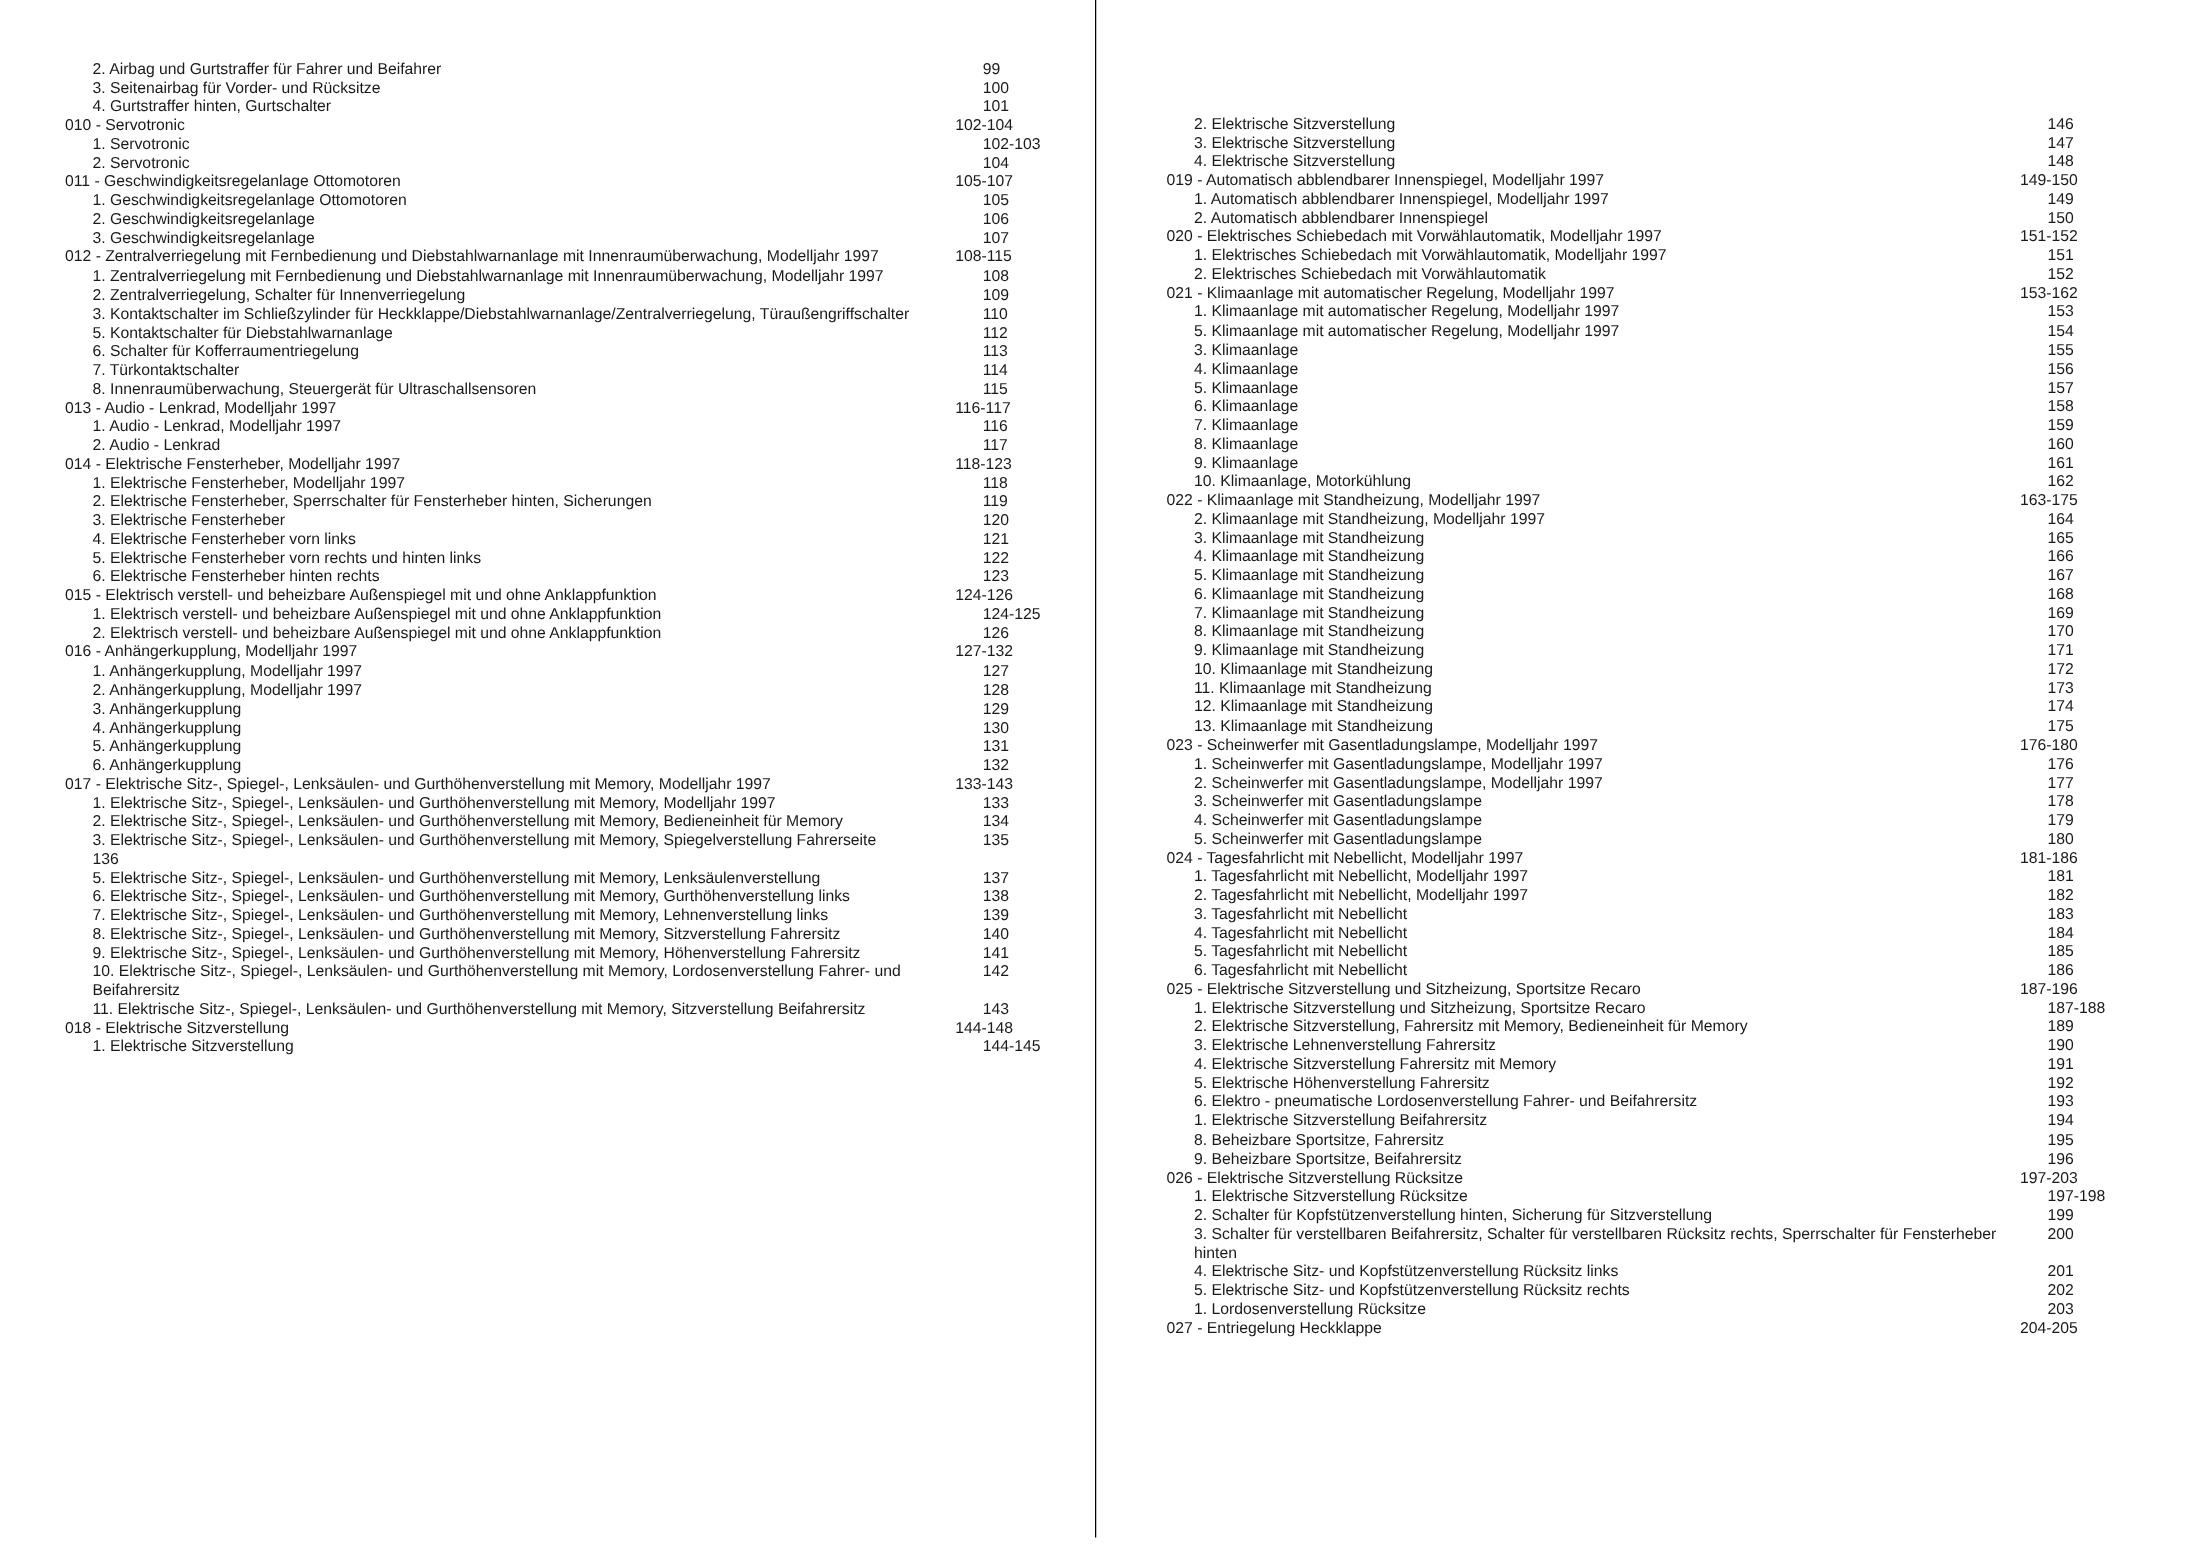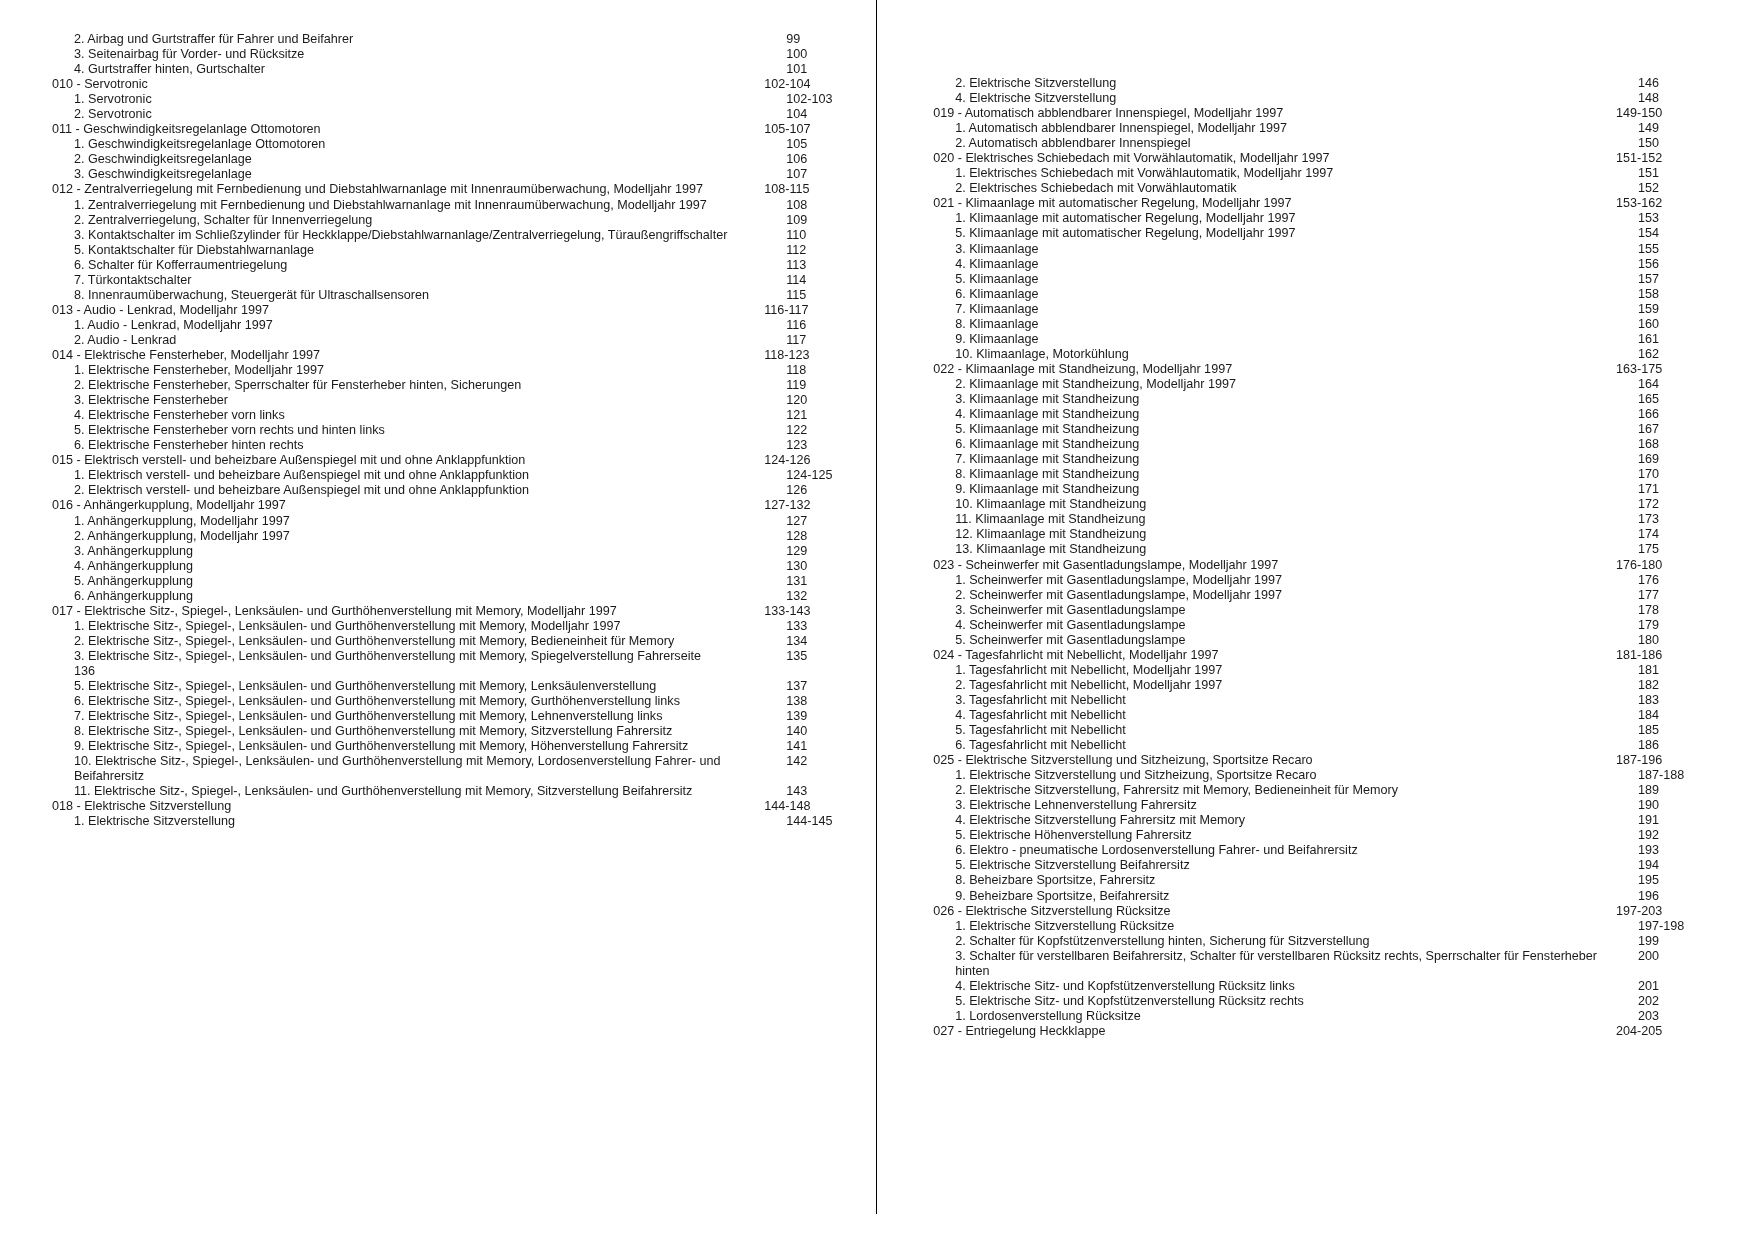--- a/index.html
+++ b/index.html
@@ -14,21 +14,21 @@
     color: #1a1a1a;
     position: relative;
     overflow: hidden;
   }
   .page {
     position: absolute;
     left: 0; top: 0;
     width: 1754px;
     height: 1240px;
     box-sizing: border-box;
-    padding: 32px 52px 20px 52px;
+    padding: 48px 52px 20px 52px;
     display: flex;
     flex-direction: row;
   }
   .column {
     box-sizing: border-box;
     position: relative;
   }
   .col-left {
     width: 840px;
     padding-right: 26px;
@@ -279,20 +279,24 @@
         <div class="toc-page">144-145</div>
       </div>
     </div>
   <div class="divider"></div>
   <div class="column col-right" id="col-right">
       <div class="toc-row lvl-1">
         <div class="toc-label">2. Elektrische Sitzverstellung</div>
         <div class="toc-page">146</div>
       </div>
       <div class="toc-row lvl-1">
+        <div class="toc-label">3. Elektrische Sitzverstellung</div>
+        <div class="toc-page">147</div>
+      </div>
+      <div class="toc-row lvl-1">
         <div class="toc-label">4. Elektrische Sitzverstellung</div>
         <div class="toc-page">148</div>
       </div>
       <div class="toc-row lvl-0">
         <div class="toc-label">019 - Automatisch abblendbarer Innenspiegel, Modelljahr 1997</div>
         <div class="toc-page">149-150</div>
       </div>
       <div class="toc-row lvl-1">
         <div class="toc-label">1. Automatisch abblendbarer Innenspiegel, Modelljahr 1997</div>
         <div class="toc-page">149</div>
@@ -483,21 +487,21 @@
       </div>
       <div class="toc-row lvl-1">
         <div class="toc-label">5. Elektrische Höhenverstellung Fahrersitz</div>
         <div class="toc-page">192</div>
       </div>
       <div class="toc-row lvl-1">
         <div class="toc-label">6. Elektro - pneumatische Lordosenverstellung Fahrer- und Beifahrersitz</div>
         <div class="toc-page">193</div>
       </div>
       <div class="toc-row lvl-1">
-        <div class="toc-label">5. Elektrische Sitzverstellung Beifahrersitz</div>
+        <div class="toc-label">1. Elektrische Sitzverstellung Beifahrersitz</div>
         <div class="toc-page">194</div>
       </div>
       <div class="toc-row lvl-1">
         <div class="toc-label">8. Beheizbare Sportsitze, Fahrersitz</div>
         <div class="toc-page">195</div>
       </div>
       <div class="toc-row lvl-1">
         <div class="toc-label">9. Beheizbare Sportsitze, Beifahrersitz</div>
         <div class="toc-page">196</div>
       </div>

